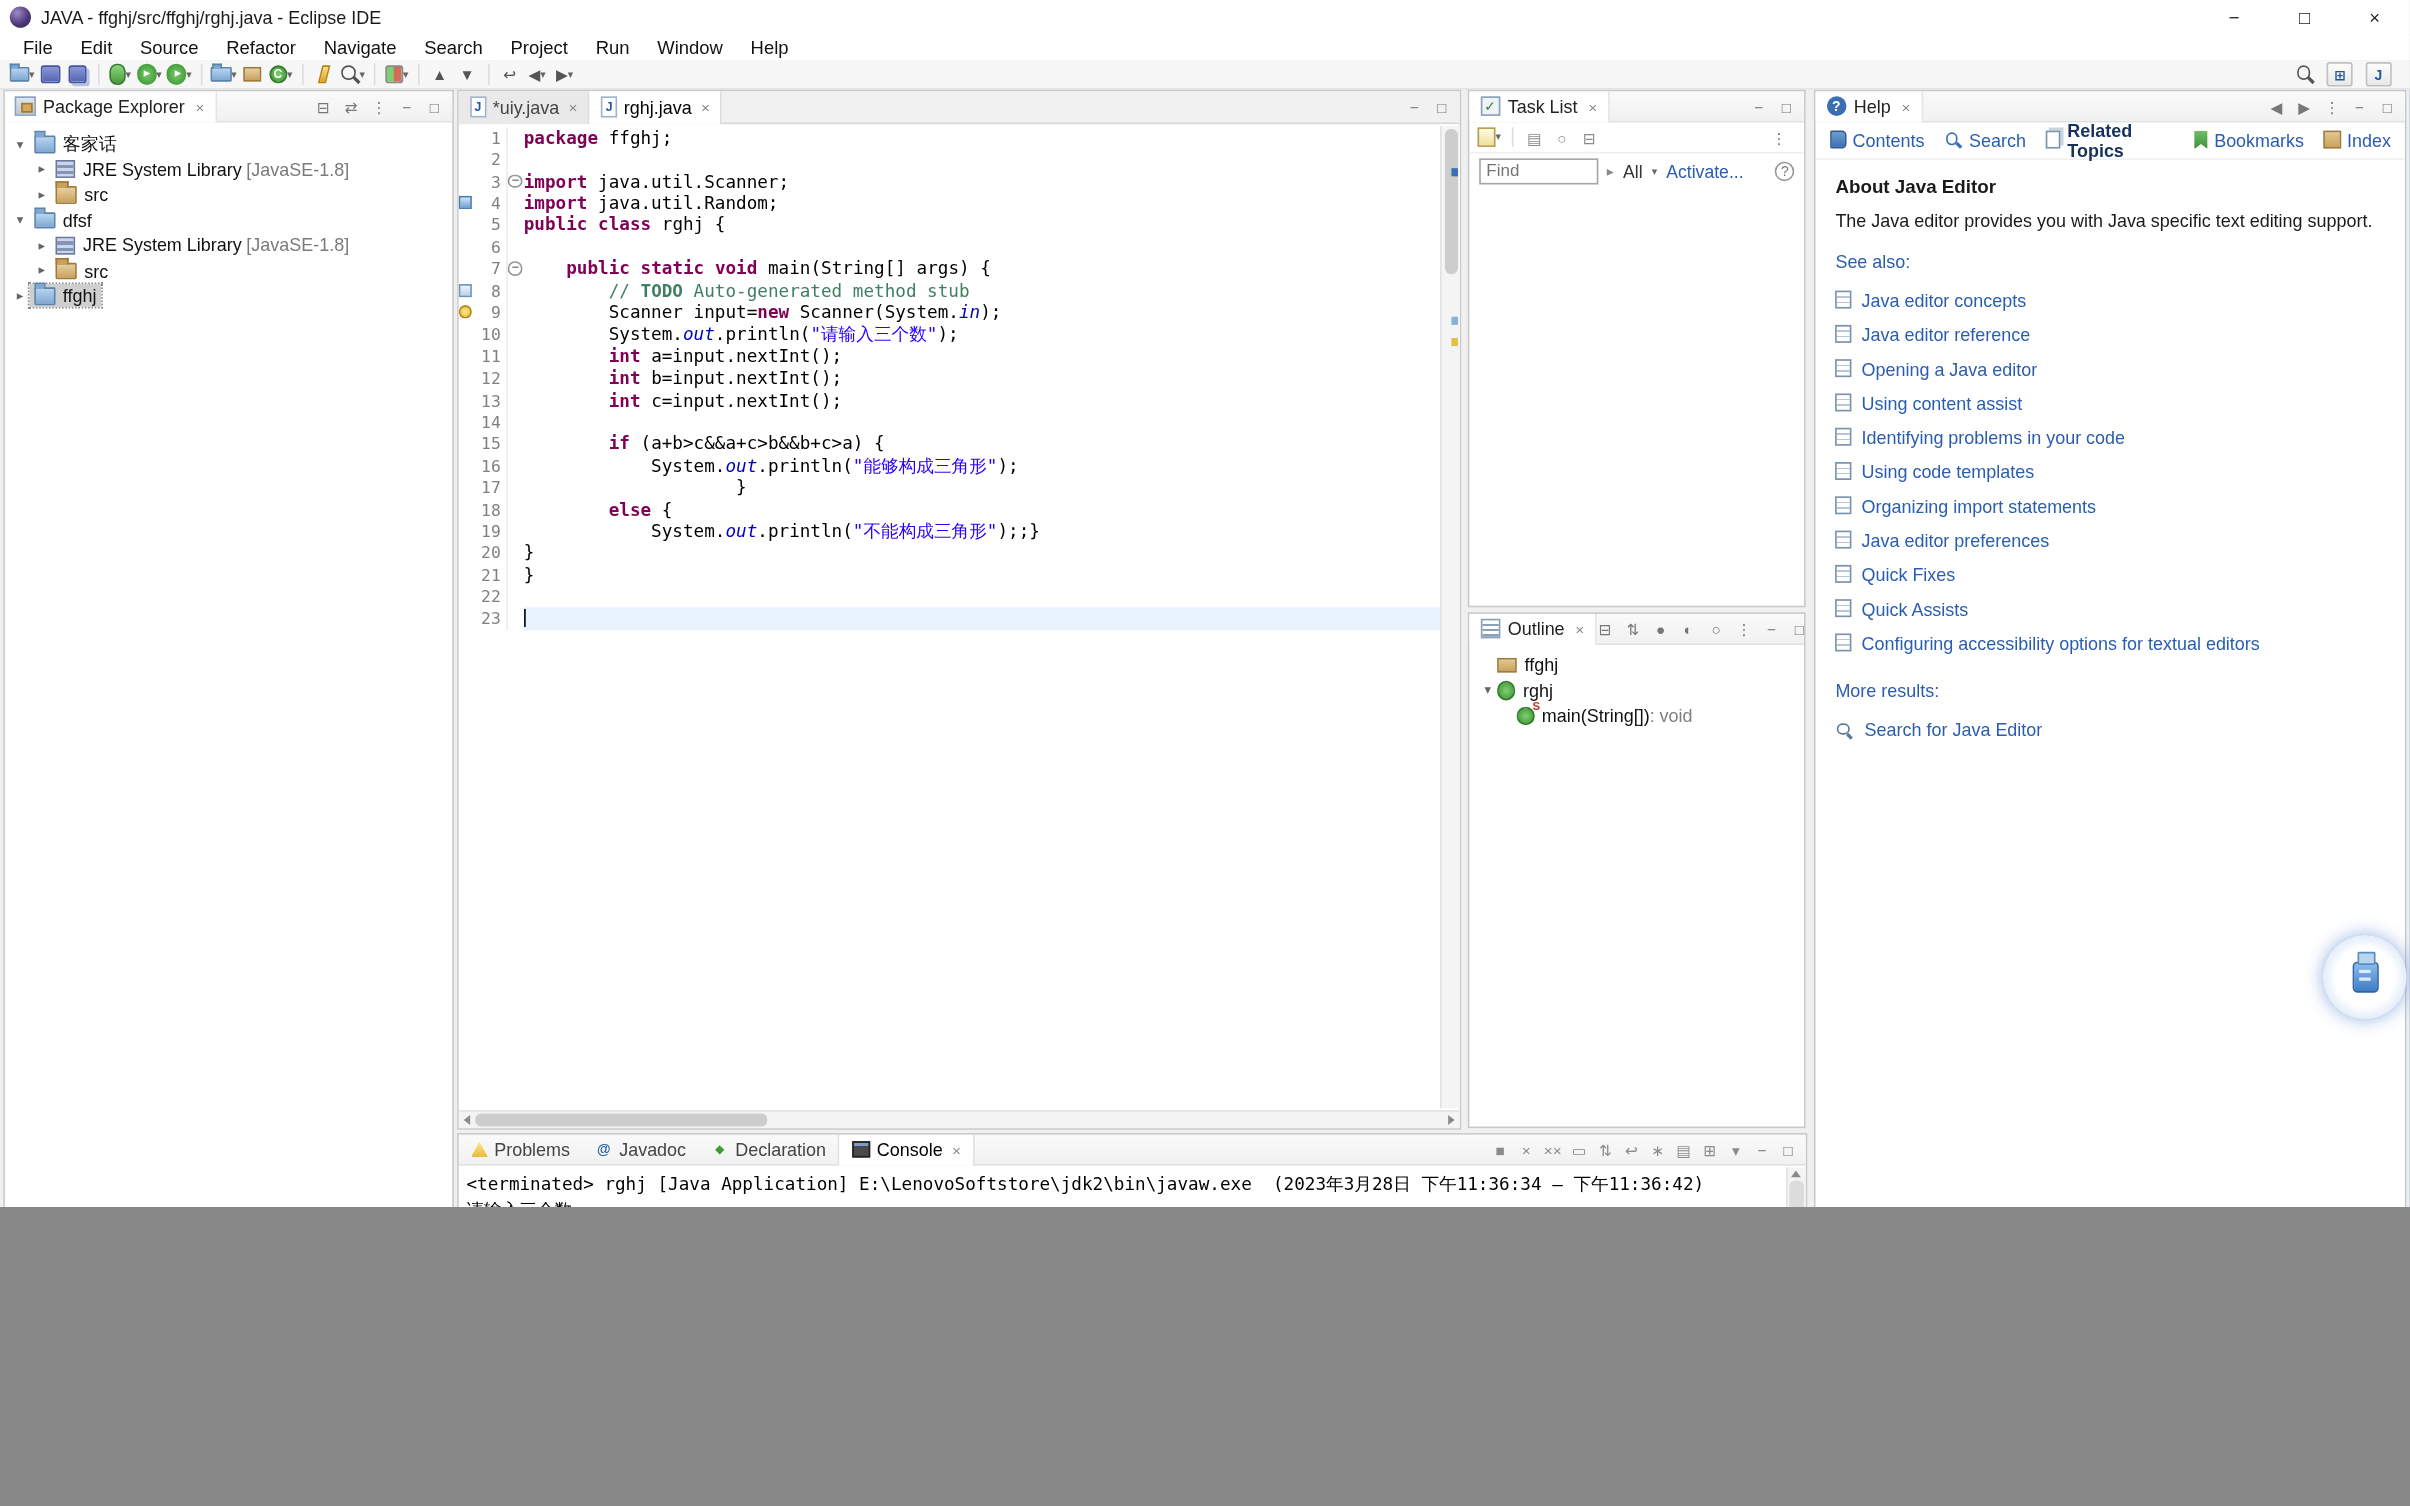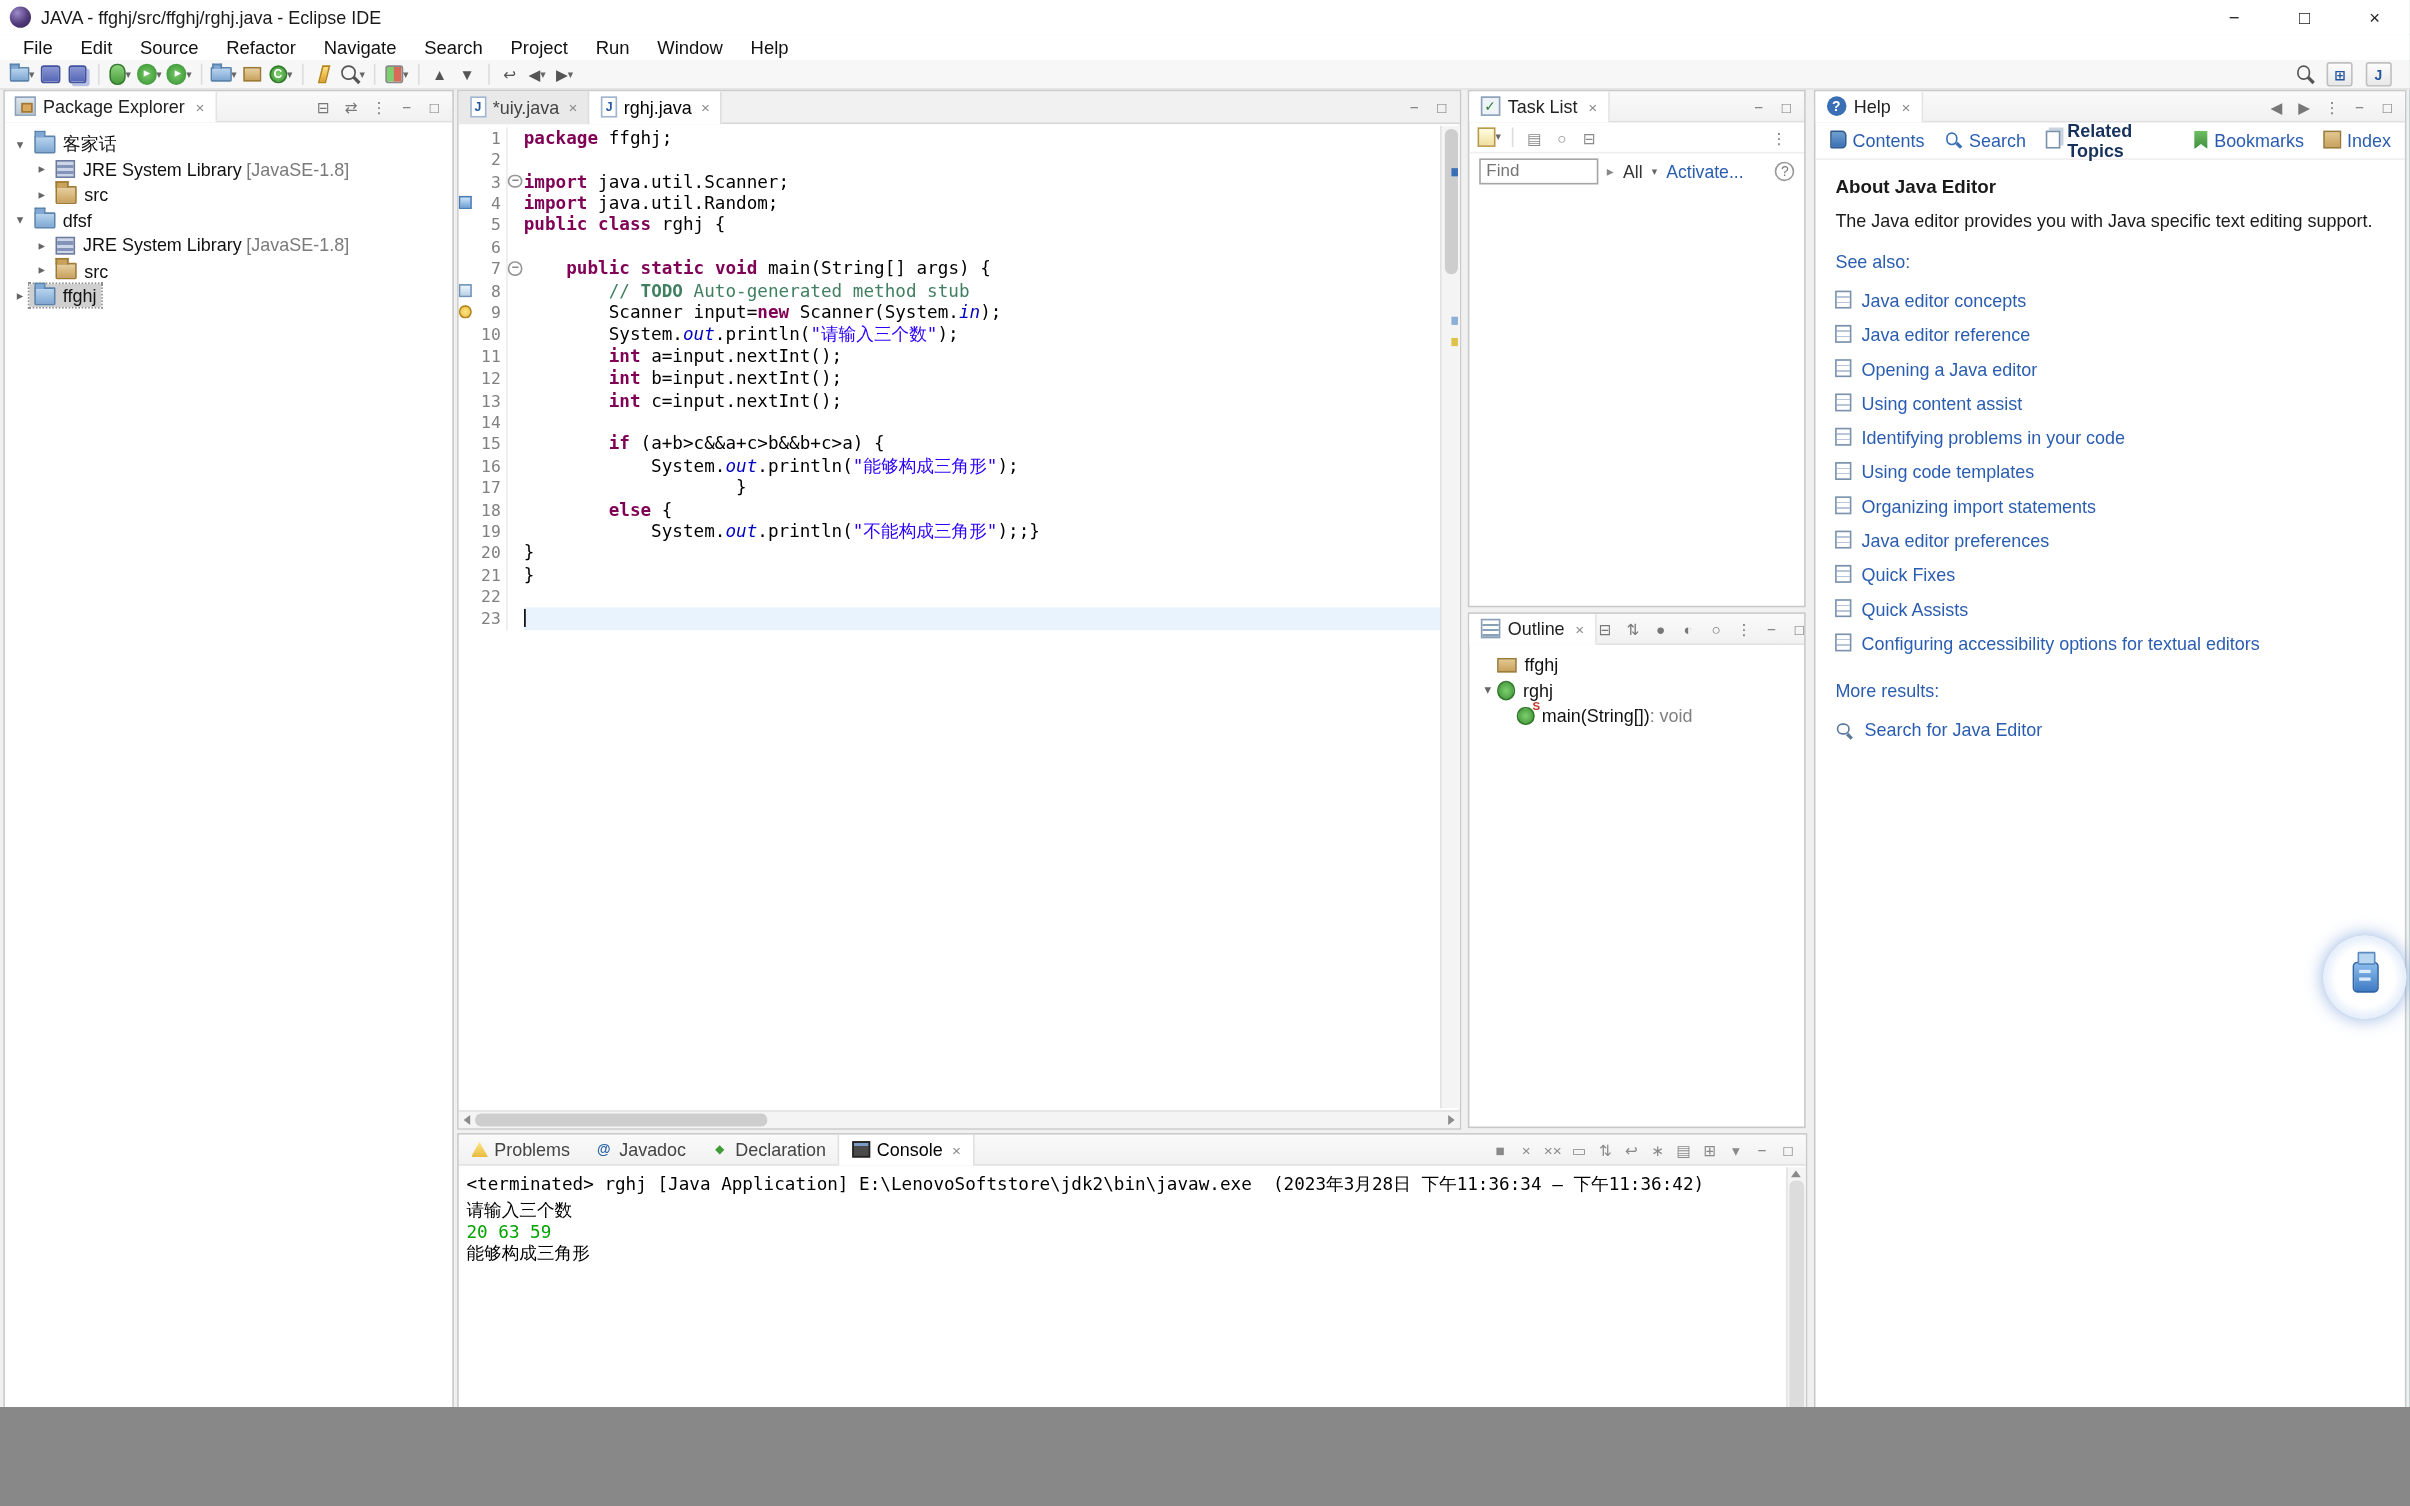--- a/index.html
+++ b/index.html
@@ -1,17 +1,17 @@
 <!DOCTYPE html>
 <html style="font-size:15px"><head>
 <meta charset="utf-8">
 <style>
 *{box-sizing:border-box;margin:0;padding:0;}
 body{font-family:"Liberation Sans","DejaVu Sans",sans-serif;background:#888;}
-#viewport{position:relative;width:2411px;height:1407px;overflow:hidden;background:#0f766e;}
+#viewport{position:relative;width:2411px;height:1207px;overflow:hidden;background:#3b82f6;}
 #scale{position:absolute;left:0;top:0;width:1476px;height:923px;transform:scale(1.63265);transform-origin:0 0;background:#f0f0f0;}
 .abs{position:absolute;}
 
 .titlebar{left:0;top:0;width:1476px;height:21px;background:#fff;display:flex;align-items:center;padding-left:5.6px;gap:6.6px;}
 .app-ico{width:13px;height:13px;border-radius:50%;background:radial-gradient(circle at 35% 30%,#9b8ac9 0%,#513a7a 55%,#2c2255 100%);flex:none;}
 .tb-title{font-size:11px;color:#1a1a1a;}
 .win-btns{margin-left:auto;display:flex;height:100%;}
 .wbtn{width:43px;display:flex;align-items:center;justify-content:center;font-size:11.3px;color:#222;}
 
 .menubar{left:0;top:21px;width:1476px;height:16px;background:#fff;display:flex;align-items:center;padding-left:5.6px;font-size:11.3px;color:#111;}

